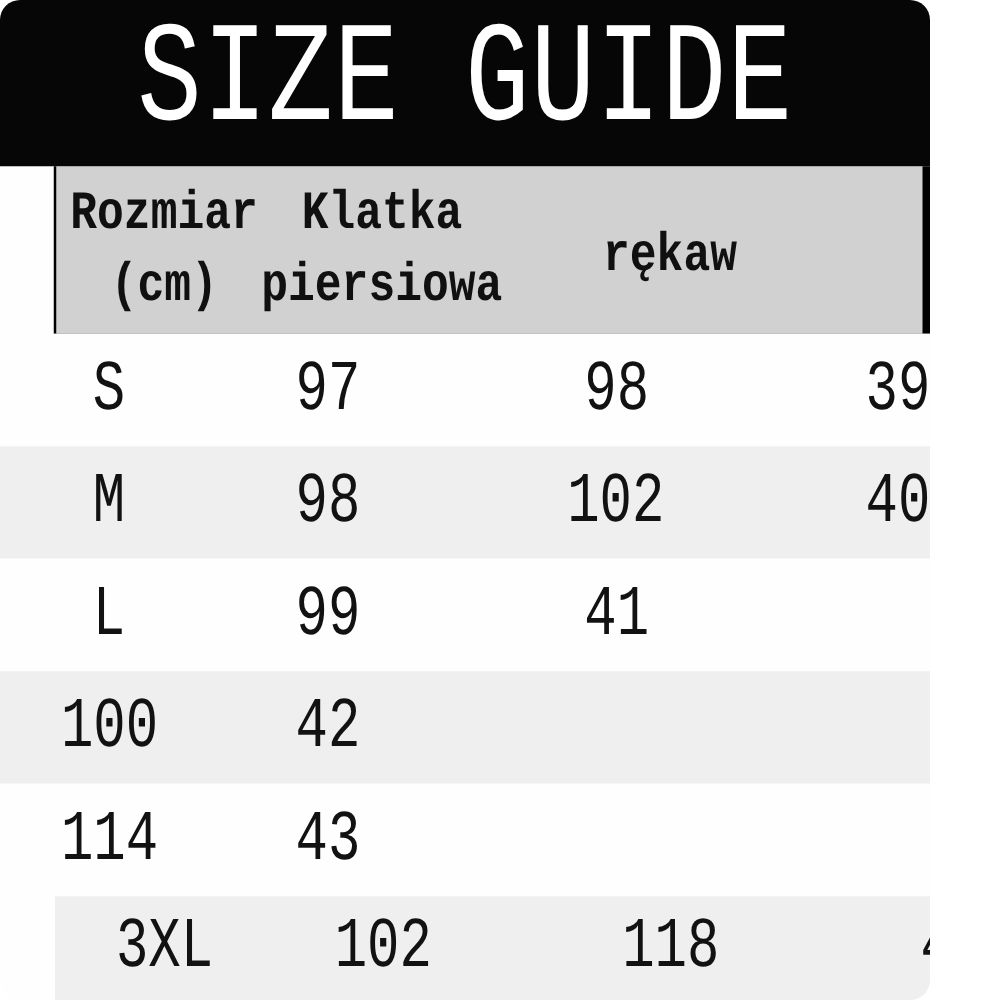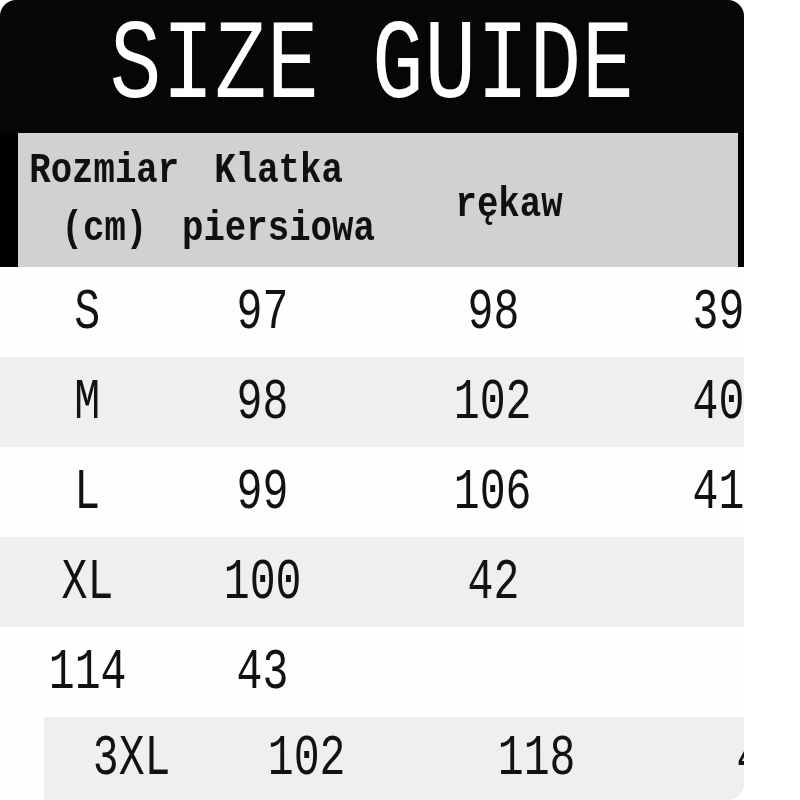--- a/index.html
+++ b/index.html
@@ -28,23 +28,24 @@
     font-weight: 400;
     letter-spacing: 1px;
     white-space: nowrap;
     transform: scale(0.86, 1.14);
   }
 
   
   .header-band {
     height: 134px;
     background: var(--header-frame, #000000);
-    padding-left: 18px;
+    padding-left: 2px;
     padding-right: 6px;
     box-sizing: border-box;
+    margin-left: 43px;
   }
   .header-inner {
     height: 100%;
     background: var(--header-bg, #d1d1d1);
     display: grid;
     grid-template-columns: 173px 175px 286px 158px;
     align-items: center;
   }
   .hcell {
     display: flex;
@@ -124,26 +125,24 @@
     <div class="trow">
       <div class="tcell"><span>M</span></div>
       <div class="tcell"><span>98</span></div>
       <div class="tcell"><span>102</span></div>
       <div class="tcell"><span>40</span></div>
     </div>
 
     <div class="trow">
       <div class="tcell"><span>L</span></div>
       <div class="tcell"><span>99</span></div>
-      <div class="tcell"><span>106</span></div>
       <div class="tcell"><span>41</span></div>
     </div>
 
     <div class="trow">
-      <div class="tcell"><span>XL</span></div>
       <div class="tcell"><span>100</span></div>
       <div class="tcell"><span>42</span></div>
     </div>
 
     <div class="trow">
       <div class="tcell"><span>114</span></div>
       <div class="tcell"><span>43</span></div>
     </div>
 
     <div class="trow">

